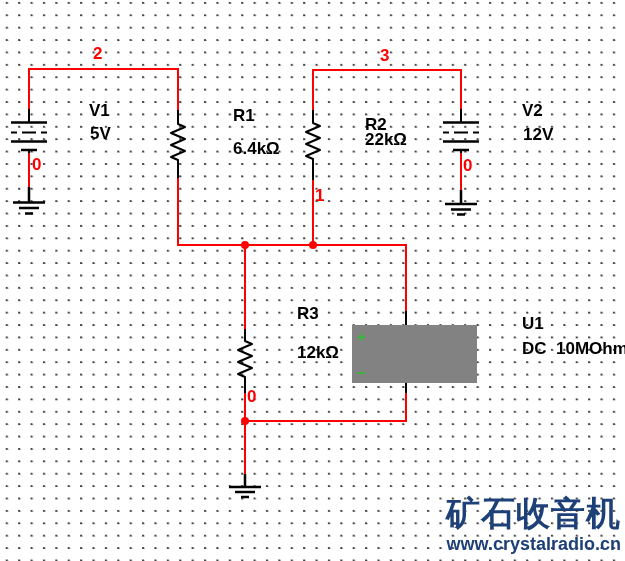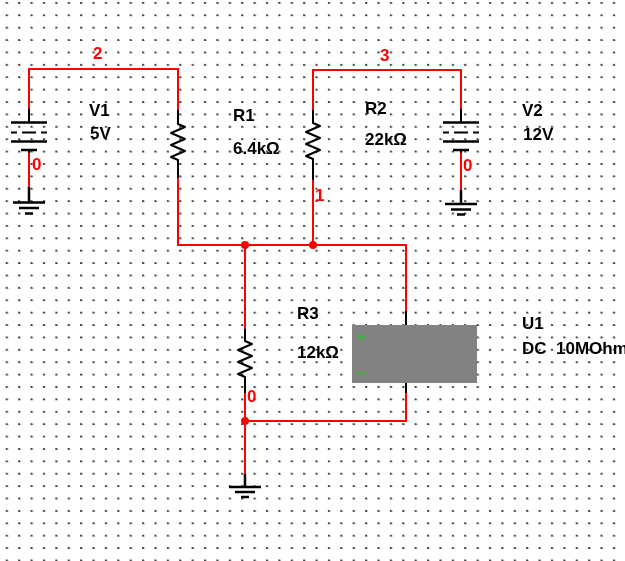--- a/index.html
+++ b/index.html
@@ -95,30 +95,34 @@
 
   <div class="meter">
     <span class="m-plus">+</span>
     <span class="m-minus">−</span>
   </div>
 
   <div class="lbl" style="left:45px;top:102px">V1</div>
   <div class="lbl" style="left:46px;top:125px">5V</div>
   <div class="lbl" style="left:189px;top:107px">R1</div>
   <div class="lbl" style="left:189px;top:140px">6.4kΩ</div>
-  <div class="lbl" style="left:321px;top:100px">R2</div>
+  <div class="lbl" style="left:321px;top:116px">R2</div>
   <div class="lbl" style="left:321px;top:131px">22kΩ</div>
   <div class="lbl" style="left:478px;top:102px">V2</div>
   <div class="lbl" style="left:479px;top:126px">12V</div>
   <div class="lbl" style="left:253px;top:305px">R3</div>
   <div class="lbl" style="left:253px;top:344px">12kΩ</div>
   <div class="lbl" style="left:478px;top:315px">U1</div>
   <div class="lbl" style="left:478px;top:340px">DC  10MOhm</div>
 
   <div class="nlbl" style="left:93px;top:45px">2</div>
   <div class="nlbl" style="left:380px;top:47px">3</div>
   <div class="nlbl" style="left:315px;top:187px">1</div>
   <div class="nlbl" style="left:32px;top:156px">0</div>
   <div class="nlbl" style="left:463px;top:157px">0</div>
   <div class="nlbl" style="left:247px;top:388px">0</div>
 
+  <div class="watermark">
+    <div class="wm-title">矿石收音机</div>
+    <div class="wm-url">www.crystalradio.cn</div>
+  </div>
 
 </div>
 
 </body></html>

